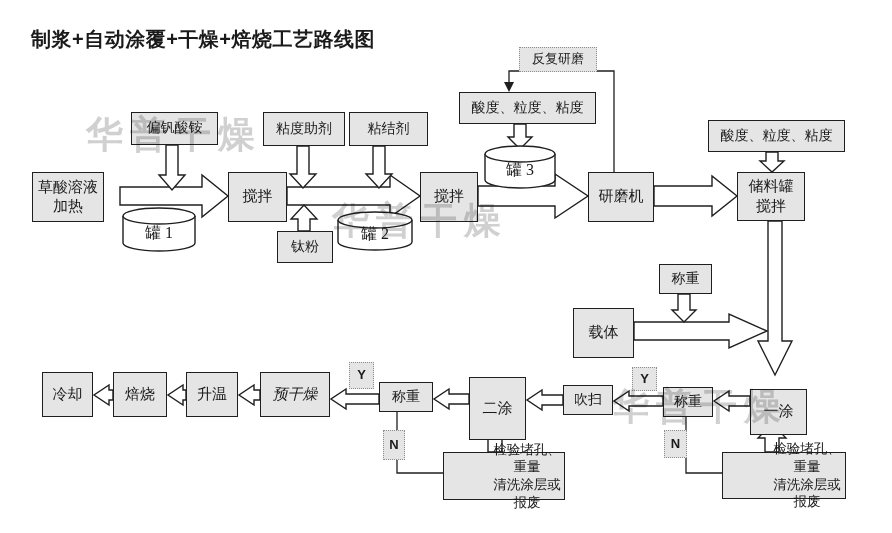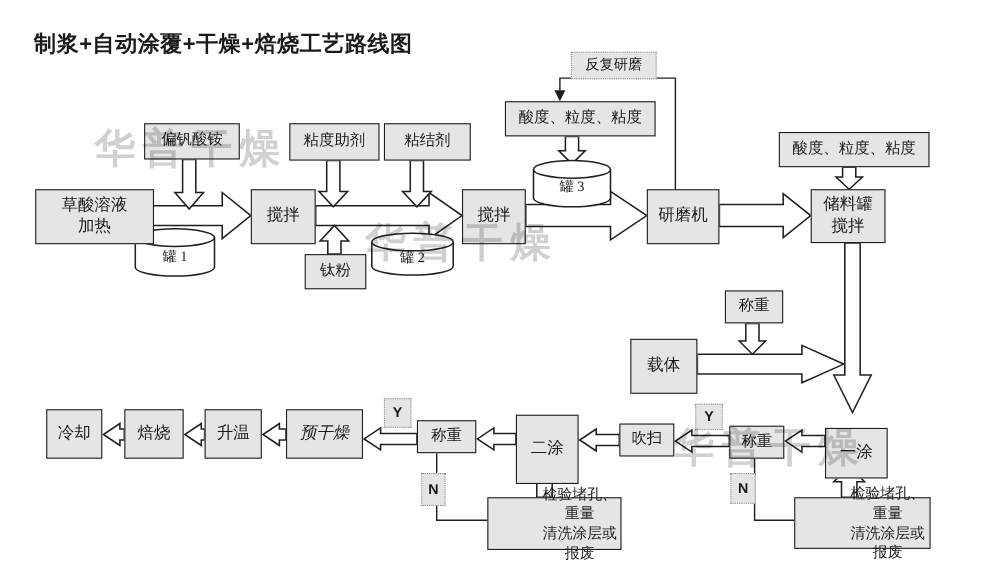--- a/index.html
+++ b/index.html
@@ -12,21 +12,21 @@
     position:absolute;box-sizing:border-box;background:#e5e5e5;
     border:1.5px solid #1f1f1f;display:flex;align-items:center;justify-content:center;
     text-align:center;font-size:15px;line-height:1.3;white-space:pre-line;
     font-family:"Liberation Serif",serif;
   }
   .node.sm{font-size:14px;}
   .node.xs{font-size:13.5px;padding-left:46px;}
   .node.dashed{border:1.2px dotted #8f8f8f;font-family:"Liberation Sans",sans-serif;font-size:13px;font-weight:bold;}
   .tank-label{
     position:absolute;display:flex;align-items:center;justify-content:center;
-    font-size:13px;font-family:"Liberation Serif",serif;background:transparent;border:none;
+    font-size:16px;font-family:"Liberation Serif",serif;background:transparent;border:none;
   }
   #title{
     position:absolute;left:31px;top:26px;font-size:20px;font-weight:bold;
     letter-spacing:0.5px;font-family:"Liberation Sans",sans-serif;
   }
   .watermark{
     position:absolute;font-size:37px;font-weight:bold;letter-spacing:7px;
     color:#d0d0d0;mix-blend-mode:multiply;pointer-events:none;white-space:nowrap;
     font-family:"Liberation Serif",serif;
   }
@@ -78,21 +78,21 @@
     <g fill="#ffffff" stroke="#1f1f1f" stroke-width="1.4">
       <path d="M123,216 L123,243 A36,8 0 0 0 195,243 L195,216"></path>
       <ellipse cx="159" cy="216" rx="36" ry="8"></ellipse>
       <path d="M338,220 L338,242 A37,8 0 0 0 412,242 L412,220"></path>
       <ellipse cx="375" cy="220" rx="37" ry="8"></ellipse>
       <path d="M485,154 L485,180 A35,8 0 0 0 555,180 L555,154"></path>
       <ellipse cx="520" cy="154" rx="35" ry="8"></ellipse>
     </g>
   </svg>
 
-  <div class="node" style="left:32px;top:172px;width:108px;height:50px;">草酸溶液
+  <div class="node" style="left:32px;top:172px;width:72px;height:50px;">草酸溶液
 加热</div>
   <div class="node sm" style="left:131px;top:112px;width:87px;height:33px;">偏钒酸铵</div>
   <div class="node" style="left:228px;top:172px;width:59px;height:50px;">搅拌</div>
   <div class="node sm" style="left:263px;top:112px;width:82px;height:34px;">粘度助剂</div>
   <div class="node sm" style="left:349px;top:112px;width:79px;height:34px;">粘结剂</div>
   <div class="node sm" style="left:277px;top:231px;width:56px;height:32px;">钛粉</div>
   <div class="node" style="left:420px;top:172px;width:58px;height:50px;">搅拌</div>
   <div class="node sm" style="left:459px;top:92px;width:137px;height:32px;">酸度、粒度、粘度</div>
   <div class="node dashed" style="left:519px;top:47px;width:78px;height:25px;font-weight:normal;font-family:'Liberation Serif',serif;">反复研磨</div>
   <div class="node" style="left:588px;top:172px;width:66px;height:50px;">研磨机</div>

